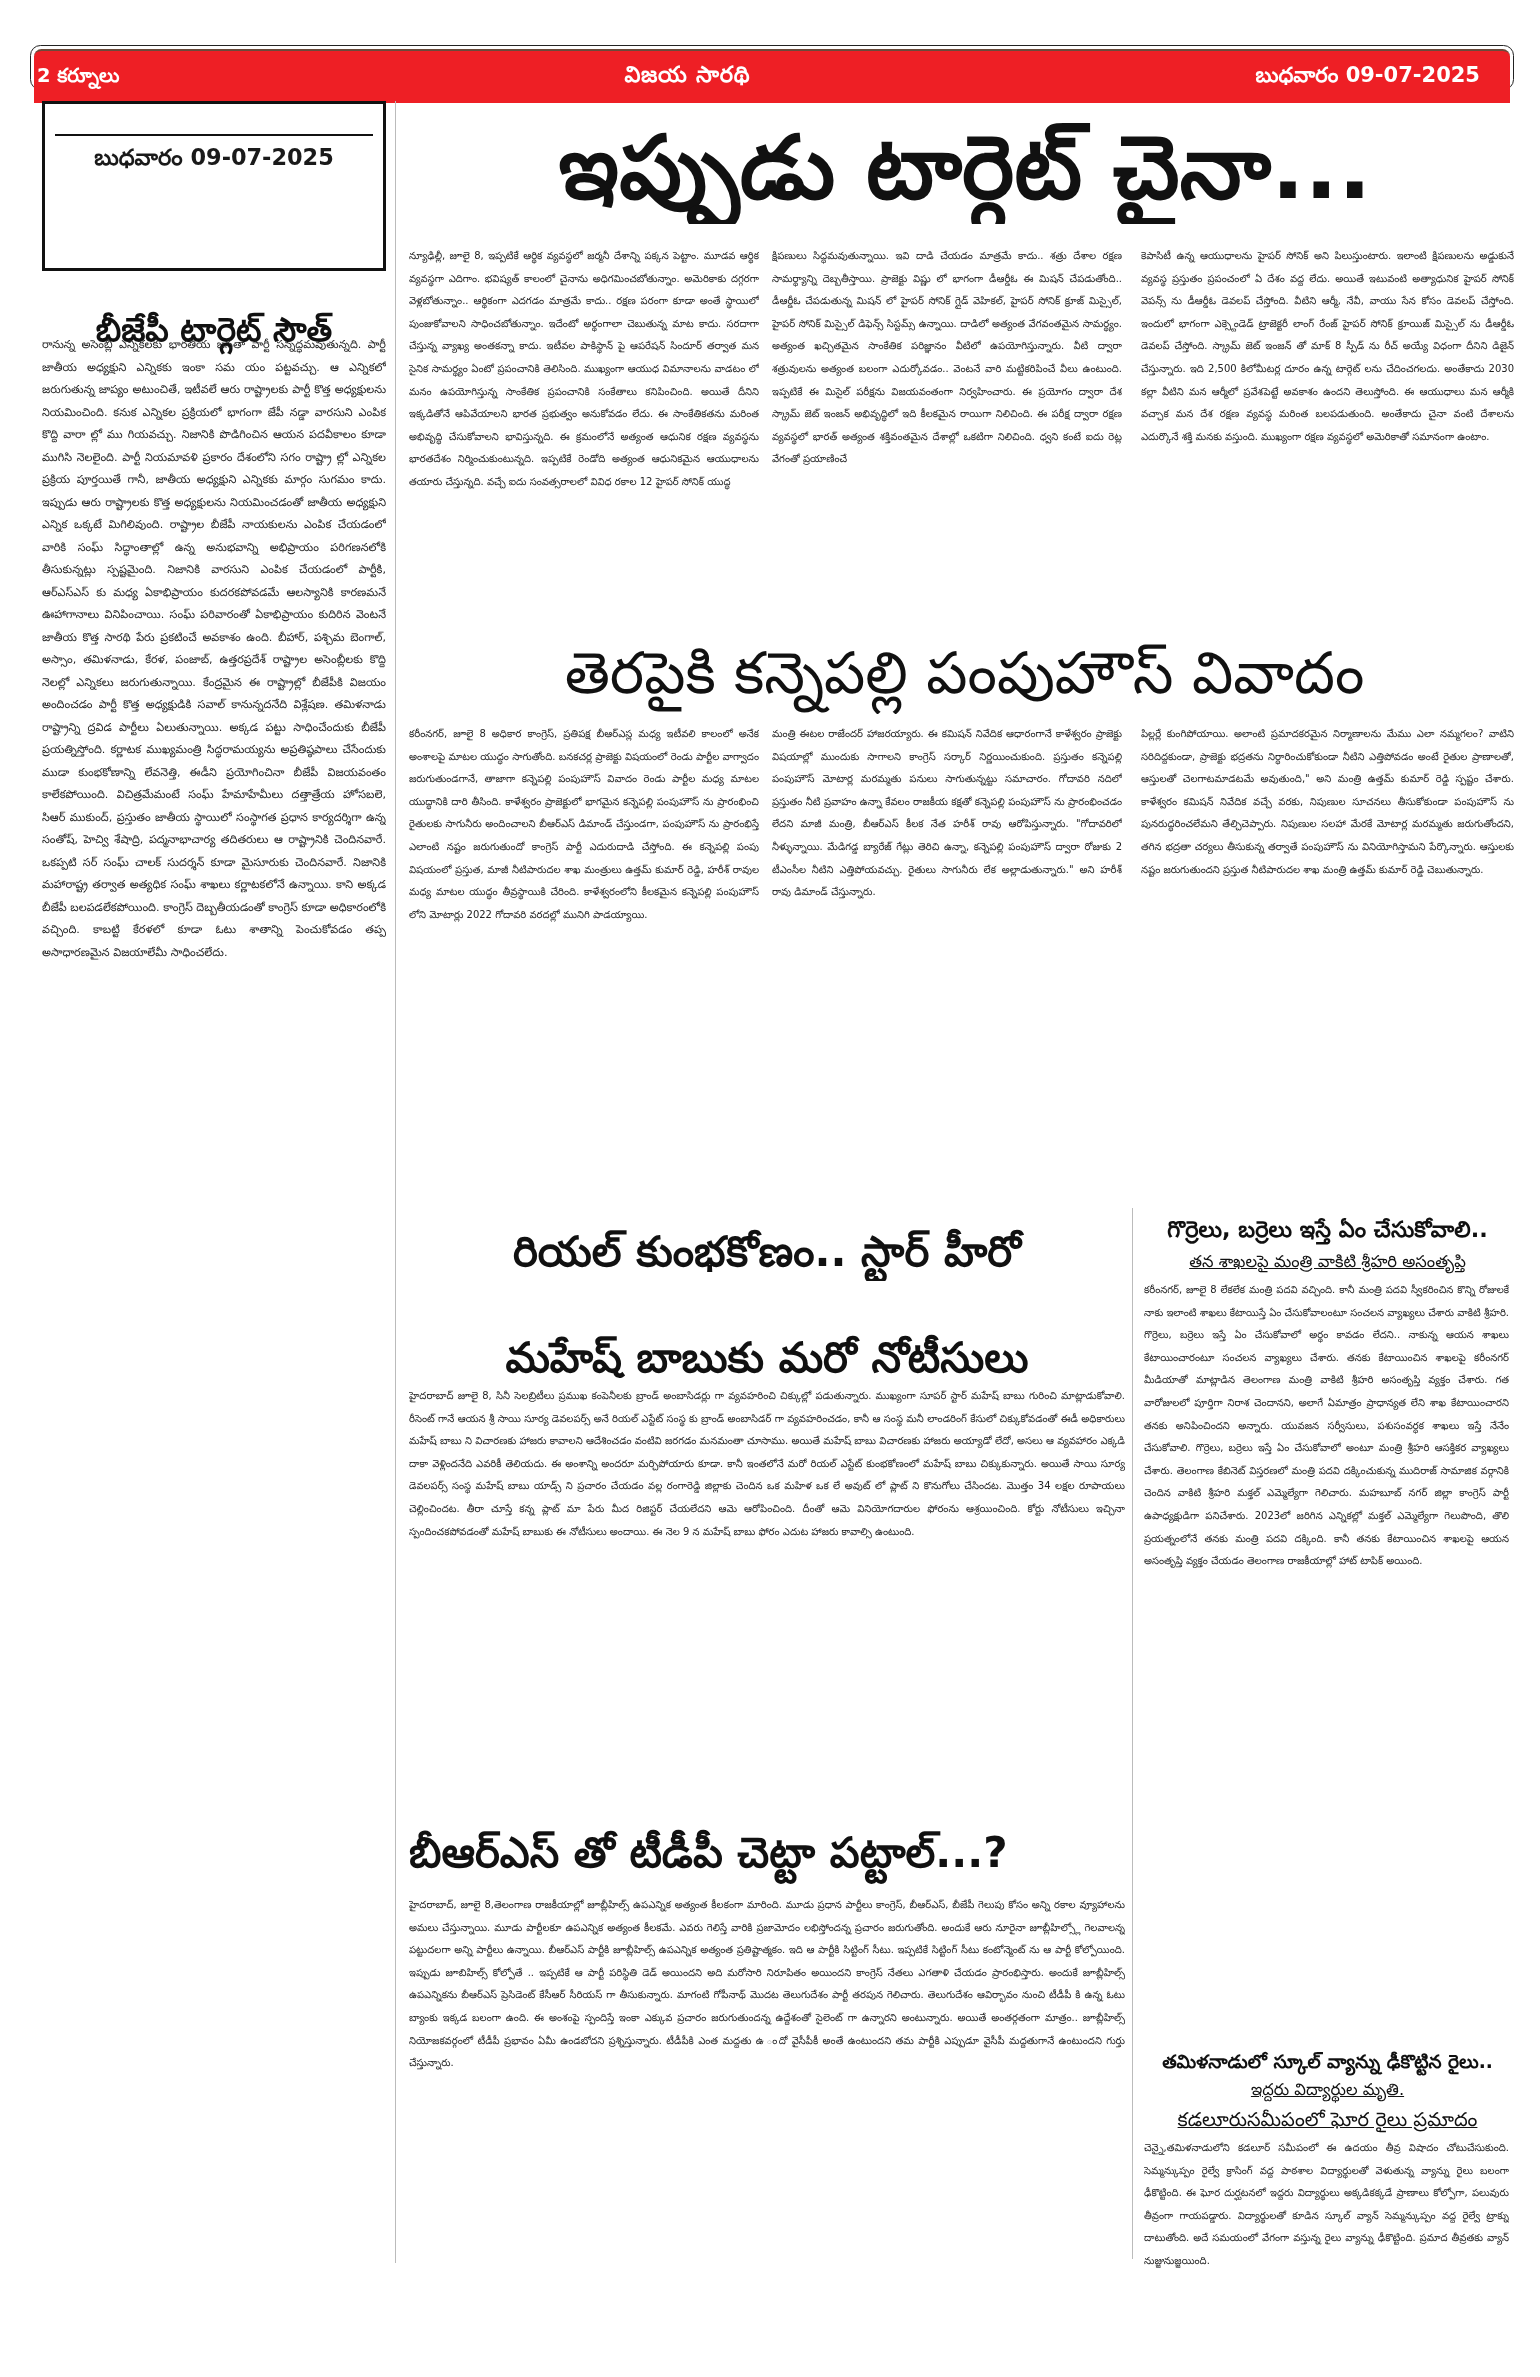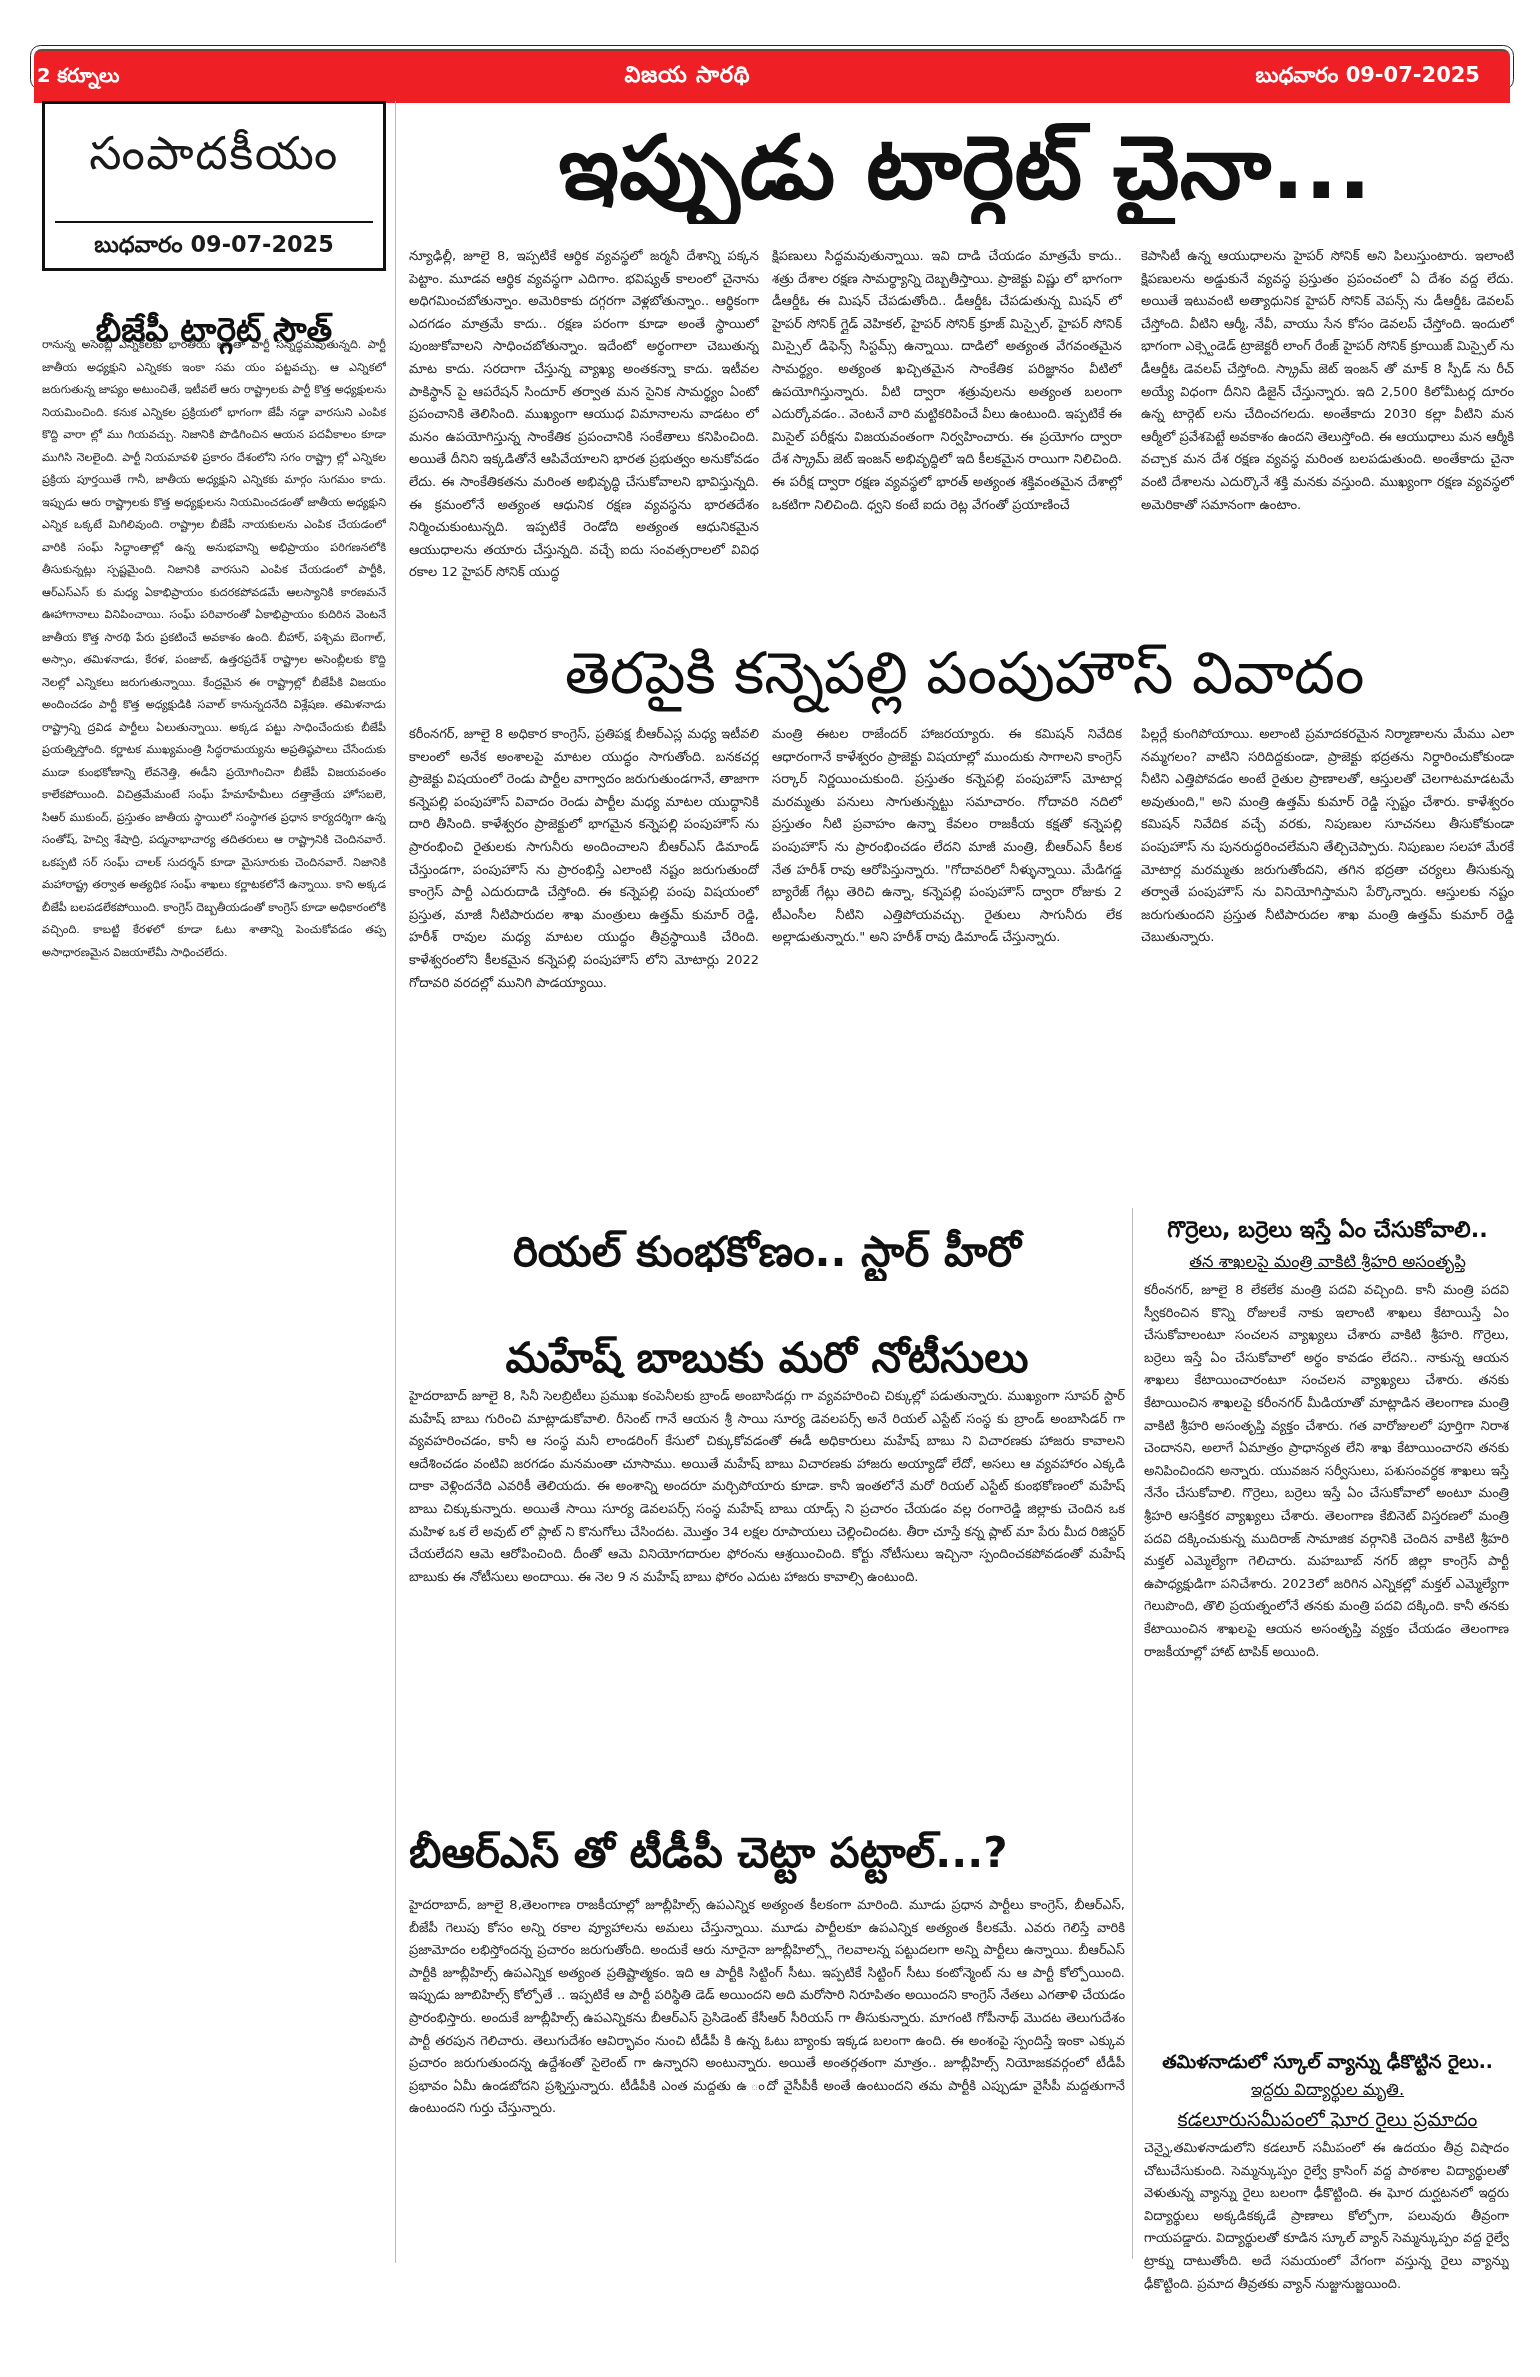--- a/index.html
+++ b/index.html
@@ -21,21 +21,21 @@
   .masthead .date { font-size: 21px; }
 
   .editorial-box {
     position: absolute; left: 42px; top: 101px; width: 344px; height: 170px;
     border: 3px solid #111; padding: 0 10.4px;
   }
   .editorial-title { font-family: "DejaVu Serif", serif; font-size: 46px; text-align: center; margin-top: 22.4px; letter-spacing: 1.5px; }
   .editorial-rule { border-top: 2.2px solid #111; margin-top: 30px; }
   .editorial-date { text-align: center; font-size: 22.4px; font-weight: bold; margin-top: 7.5px; }
 
-  .col-text { position: absolute; font-size: 13px; line-height: 22.6px; text-align: justify; color: #222; overflow: hidden; }
+  .col-text { position: absolute; font-size: 10px; line-height: 22.6px; text-align: justify; color: #222; overflow: hidden; }
   .col-text.small { font-size: 11.2px; line-height: 22.5px; }
 
   .headline { position: absolute; font-weight: bold; color: #111; white-space: nowrap; overflow: hidden; }
   .headline.serif { font-family: "DejaVu Serif", serif; font-weight: normal; }
 
   .subhead-ul { position: absolute; text-align: center; font-size: 16.4px; text-decoration: underline; color: #111; white-space: nowrap; }
 
   .rule-v { position: absolute; width: 0.7px; background: #bbb; }
 </style>
 </head>
@@ -43,21 +43,20 @@
 
 <div class="masthead-frame">
   <div class="masthead">
     <span class="page-no">2 కర్నూలు</span>
     <span class="paper-name">విజయ సారథి</span>
     <span class="date">బుధవారం 09-07-2025</span>
   </div>
 </div>
 
 <div class="editorial-box">
-  <div class="editorial-title">సంపాదకీయం</div>
   <div class="editorial-rule"></div>
   <div class="editorial-date">బుధవారం 09-07-2025</div>
 </div>
 
 <div class="headline" style="left:42px; top:279px; width:344px; font-size:33px; text-align:center;margin-top:31px;">బీజేపీ టార్గెట్ సౌత్</div>
 <div class="col-text small" style="left:42px; top:334px; width:344px; height:1931px;">రానున్న అసెంబ్లీ ఎన్నికలకు భారతీయ జనతా పార్టీ సన్నద్ధమవుతున్నది. పార్టీ జాతీయ అధ్యక్షుని ఎన్నికకు ఇంకా సమ యం పట్టవచ్చు. ఆ ఎన్నికలో జరుగుతున్న జాప్యం అటుంచితే, ఇటీవలే ఆరు రాష్ట్రాలకు పార్టీ కొత్త అధ్యక్షులను నియమించింది. కనుక ఎన్నికల ప్రక్రియలో భాగంగా జేపీ నడ్డా వారసుని ఎంపిక కొద్ది వారా ల్లో ము గియవచ్చు. నిజానికి పొడిగించిన ఆయన పదవీకాలం కూడా ముగిసి నెలలైంది. పార్టీ నియమావళి ప్రకారం దేశంలోని సగం రాష్ట్రా ల్లో ఎన్నికల ప్రక్రియ పూర్తయితే గానీ, జాతీయ అధ్యక్షుని ఎన్నికకు మార్గం సుగమం కాదు. ఇప్పుడు ఆరు రాష్ట్రాలకు కొత్త అధ్యక్షులను నియమించడంతో జాతీయ అధ్యక్షుని ఎన్నిక ఒక్కటే మిగిలివుంది. రాష్ట్రాల బీజేపీ నాయకులను ఎంపిక చేయడంలో వారికి సంఘ్ సిద్ధాంతాల్లో ఉన్న అనుభవాన్ని అభిప్రాయం పరిగణనలోకి తీసుకున్నట్లు స్పష్టమైంది. నిజానికి వారసుని ఎంపిక చేయడంలో పార్టీకి, ఆర్ఎస్ఎస్ కు మధ్య ఏకాభిప్రాయం కుదరకపోవడమే ఆలస్యానికి కారణమనే ఊహాగానాలు వినిపించాయి. సంఘ్ పరివారంతో ఏకాభిప్రాయం కుదిరిన వెంటనే జాతీయ కొత్త సారథి పేరు ప్రకటించే అవకాశం ఉంది. బీహార్, పశ్చిమ బెంగాల్, అస్సాం, తమిళనాడు, కేరళ, పంజాబ్, ఉత్తరప్రదేశ్ రాష్ట్రాల అసెంబ్లీలకు కొద్ది నెలల్లో ఎన్నికలు జరుగుతున్నాయి. కేంద్రమైన ఈ రాష్ట్రాల్లో బీజేపీకి విజయం అందించడం పార్టీ కొత్త అధ్యక్షుడికి సవాల్ కానున్నదనేది విశ్లేషణ. తమిళనాడు రాష్ట్రాన్ని ద్రవిడ పార్టీలు ఏలుతున్నాయి. అక్కడ పట్టు సాధించేందుకు బీజేపీ ప్రయత్నిస్తోంది. కర్ణాటక ముఖ్యమంత్రి సిద్ధరామయ్యను అప్రతిష్ఠపాలు చేసేందుకు ముడా కుంభకోణాన్ని లేవనెత్తి, ఈడీని ప్రయోగించినా బీజేపీ విజయవంతం కాలేకపోయింది. విచిత్రమేమంటే సంఘ్ హేమాహేమీలు దత్తాత్రేయ హోసబలె, సిఆర్ ముకుంద్, ప్రస్తుతం జాతీయ స్థాయిలో సంస్థాగత ప్రధాన కార్యదర్శిగా ఉన్న సంతోష్, హెచ్వి శేషాద్రి, పద్మనాభాచార్య తదితరులు ఆ రాష్ట్రానికి చెందినవారే. ఒకప్పటి సర్ సంఘ్ చాలక్ సుదర్శన్ కూడా మైసూరుకు చెందినవారే. నిజానికి మహారాష్ట్ర తర్వాత అత్యధిక సంఘ్ శాఖలు కర్ణాటకలోనే ఉన్నాయి. కాని అక్కడ బీజేపీ బలపడలేకపోయింది. కాంగ్రెస్ దెబ్బతీయడంతో కాంగ్రెస్ కూడా అధికారంలోకి వచ్చింది. కాబట్టి కేరళలో కూడా ఓటు శాతాన్ని పెంచుకోవడం తప్ప అసాధారణమైన విజయాలేమీ సాధించలేదు.</div>
 
 <div class="rule-v" style="left:395px; top:101px; height:2162px;"></div>
 
 <div class="headline" style="left:417px; top:112px; width:1096px; font-size:88px; line-height:112px; text-align:center;">ఇప్పుడు టార్గెట్ చైనా...</div>

